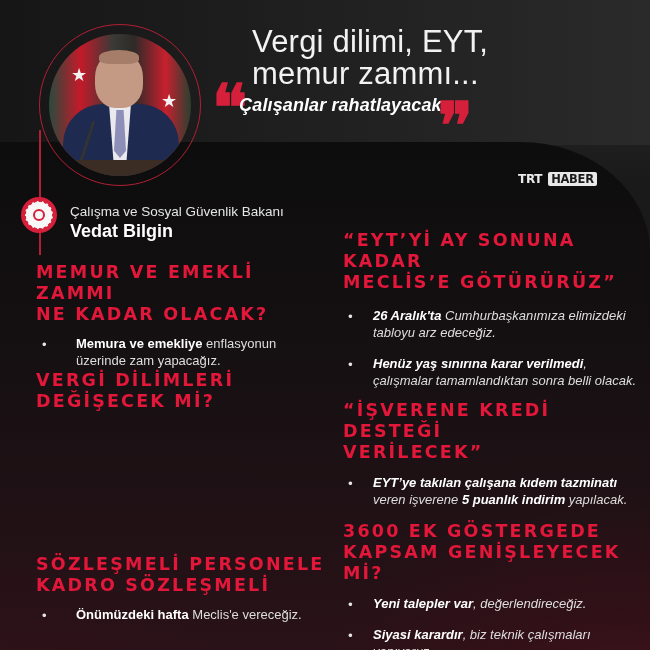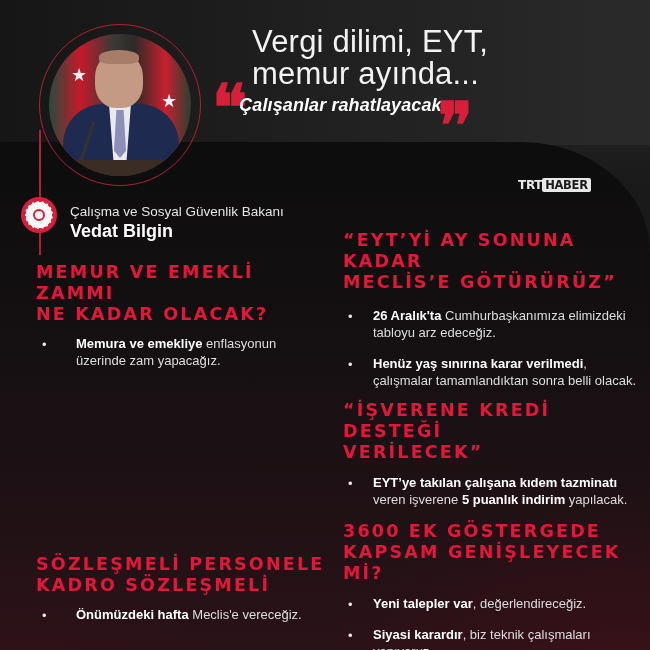--- a/index.html
+++ b/index.html
@@ -58,21 +58,21 @@
     .headline .line1, .headline .line2 {
       font-size: 31px; font-weight: 400; line-height: 32px; letter-spacing: 0.2px;
     }
     .headline .line2 { margin-left: 0; }
     .quote-row { position: absolute; left: 212px; top: 84px; display: flex; align-items: flex-start; }
     .quote-open { color: #d61f3a; font-family: "DejaVu Serif", serif; font-size: 64px; font-weight: 700; line-height: 48px; letter-spacing: -6px; }
     .quote-text { color: #ffffff; font-size: 18px; font-weight: 700; font-style: italic; line-height: 38px; margin-left: -2px; margin-top: 2px; letter-spacing: 0.1px; }
     .quote-close { color: #d61f3a; font-family: "DejaVu Serif", serif; font-size: 64px; font-weight: 700; line-height: 48px; letter-spacing: -6px; margin-left: -4px; margin-top: 18px; }
 
     
-    .trt-logo { position: absolute; left: 518px; top: 178px; display: flex; align-items: center; gap: 0; justify-content: center; }
+    .trt-logo { position: absolute; left: 518px; top: 172px; display: flex; align-items: center; gap: 6px; justify-content: center; }
     .trt-logo .trt { color: #eaeaea; font-weight: 900; font-size: 12px; letter-spacing: -0.3px; font-family: "DejaVu Sans", sans-serif; }
     .trt-logo .haber { color: #1a1a1a; background: #e8e8e8; font-weight: 900; font-size: 11.5px; padding: 0 3px; border-radius: 2px; letter-spacing: -0.3px; font-family: "DejaVu Sans", sans-serif; line-height: 14px; }
 
     
     .emblem {
       position: absolute; left: 21px; top: 197px; width: 36px; height: 36px; border-radius: 50%;
       background: #d61f3a; display: flex; align-items: center; justify-content: center;
     }
     .emblem .inner { width: 28px; height: 28px; border-radius: 50%; background: #f7f7f7; border: 1px dashed #d61f3a; display: flex; align-items: center; justify-content: center; }
     .emblem .core { width: 12px; height: 12px; border-radius: 50%; border: 2px solid #d61f3a; }
@@ -83,21 +83,21 @@
     
     .section { position: absolute; }
     .sec-title {
       color: #e3173a; font-weight: 700; font-size: 17.5px; line-height: 21px; letter-spacing: 2.2px;
       text-transform: none; font-family: "DejaVu Sans", sans-serif;
     }
     .bullets { list-style: none; margin-top: 10px; }
     .bullets li { position: relative; padding-left: 40px; font-size: 13px; line-height: 17px; color: #dedede; margin-bottom: 12px; }
     .bullets li::before { content: "•"; position: absolute; left: 6px; top: 1px; color: #e5e5e5; font-size: 13px; }
     .bullets b { color: #ffffff; font-weight: 700; }
-    .right .bullets li { padding-left: 30px; }
+    .right .bullets li { padding-left: 30px; font-style: italic; }
     .right .bullets li::before { left: 5px; }
   </style>
 </head>
 <body>
 
 <div class="canvas">
   <div class="header-band"></div>
   <div class="main-panel"></div>
 
   <div class="portrait-ring"></div>
@@ -109,21 +109,21 @@
     <div class="tie"></div>
     <div class="head"></div>
     <div class="hair"></div>
     <div class="mic"></div>
     <div class="desk"></div>
   </div>
   <div class="connector-line"></div>
 
   <div class="headline">
     <div class="line1">Vergi dilimi, EYT,</div>
-    <div class="line2">memur ayında...</div>
+    <div class="line2">memur zammı...</div>
   </div>
   <div class="quote-row">
     <span class="quote-open">❛❛</span>
     <span class="quote-text">Çalışanlar rahatlayacak</span>
     <span class="quote-close">❜❜</span>
   </div>
 
   <div class="trt-logo">
     <span class="trt">TRT</span>
     <span class="haber">HABER</span>
@@ -143,20 +143,24 @@
     <div class="sec-title">
       <div>MEMUR VE EMEKLİ ZAMMI</div>
       <div>NE KADAR OLACAK?</div>
     </div>
     <ul class="bullets">
       <li><b>Memura ve emekliye</b><span> enflasyonun üzerinde zam yapacağız.</span></li>
     </ul>
   </div>
 
   <div class="section" style="left:36px; top:370px; width:290px;">
+    <div class="sec-title">
+      <div>VERGİ DİLİMLERİ</div>
+      <div>DEĞİŞECEK Mİ?</div>
+    </div>
   </div>
 
   <div class="section" style="left:36px; top:554px; width:295px;">
     <div class="sec-title">
       <div>SÖZLEŞMELİ PERSONELE</div>
       <div>KADRO SÖZLEŞMELİ</div>
     </div>
     <ul class="bullets">
       <li><b>Önümüzdeki hafta</b><span> Meclis'e vereceğiz.</span></li>
     </ul>

